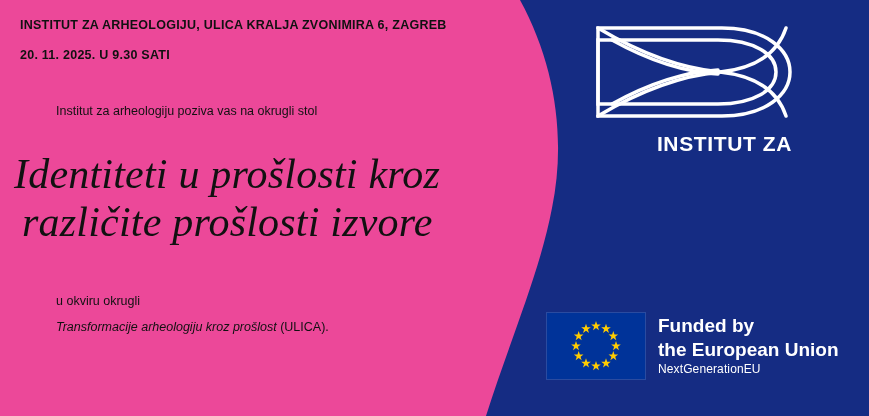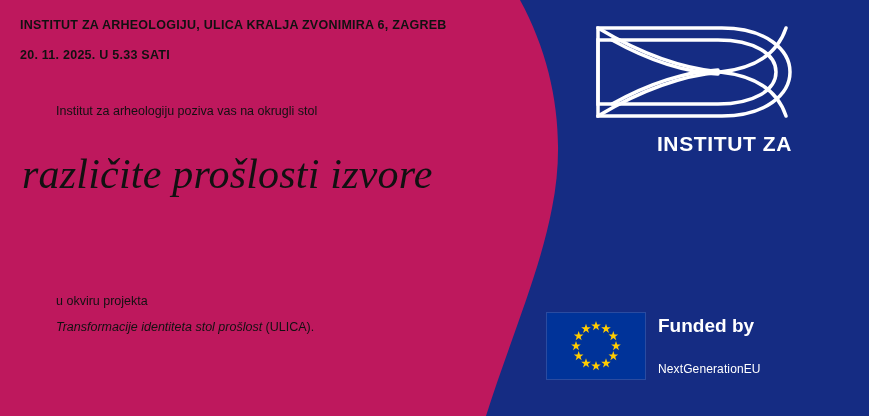--- a/index.html
+++ b/index.html
@@ -5,21 +5,21 @@
   html, body {
     margin: 0;
     padding: 0;
     background: #ffffff;
   }
   .poster {
     position: relative;
     width: 869px;
     height: 416px;
     overflow: hidden;
-    background: #be185d;
+    background: #ec4899;
     font-family: "Liberation Sans", sans-serif;
   }
   
   .blue-panel {
     position: absolute;
     top: 0;
     left: 0;
     width: 869px;
     height: 416px;
     z-index: 1;
@@ -176,29 +176,30 @@
 <div class="poster">
 
   <div class="blue-panel">
     <svg width="869" height="416" viewBox="0 0 869 416" xmlns="http://www.w3.org/2000/svg">
       <path d="M520,0 C556,66 566,140 552,208 C540,272 510,340 486,416 L869,416 L869,0 Z" fill="#152C83"></path>
     </svg>
   </div>
 
   <div class="left">
     <div class="venue">INSTITUT ZA ARHEOLOGIJU, ULICA KRALJA ZVONIMIRA 6, ZAGREB</div>
-    <div class="datetime">20. 11. 2025. U 5.33 SATI</div>
+    <div class="datetime">20. 11. 2025. U 9.30 SATI</div>
     <div class="invite">Institut za arheologiju poziva vas na okrugli stol</div>
 
     <div class="title">
+      <span class="line1">Identiteti u prošlosti kroz</span>
       <span class="line2">različite prošlosti izvore</span>
     </div>
 
-    <div class="project-label">u okviru projekta</div>
-    <div class="project-name"><i>Transformacije identiteta stol prošlost</i><span> (ULICA).</span></div>
+    <div class="project-label">u okviru okrugli</div>
+    <div class="project-name"><i>Transformacije arheologiju kroz prošlost</i><span> (ULICA).</span></div>
   </div>
 
   <div class="right">
 
     <div class="knot-logo">
       <svg width="250" height="100" viewBox="0 0 250 100" xmlns="http://www.w3.org/2000/svg">
         <g fill="none" stroke="#ffffff" stroke-width="3.5" stroke-linecap="round">
 
           <path d="M8,6 L132,6 C176,6 200,28 200,50 C200,72 176,94 132,94 L8,94 L8,6 Z" transform="translate(22,0)"></path>
           <path d="M8,18 L128,18 C164,18 186,32 186,50 C186,68 164,82 128,82 L8,82 L8,18 Z" transform="translate(22,0)"></path>
@@ -256,18 +257,19 @@
                 </g>
               <g transform="rotate(330) translate(0,-20) rotate(-330)">
                   <polygon points="0,-5 1.2,-1.5 4.8,-1.5 1.9,0.7 3,4.2 0,2 -3,4.2 -1.9,0.7 -4.8,-1.5 -1.2,-1.5"></polygon>
                 </g>
             </g>
           </g>
         </svg>
       </div>
       <div class="eu-funded">
         <span>Funded by</span>
+        <span>the European Union</span>
       </div>
       <div class="eu-next">NextGenerationEU</div>
     </div>
 
   </div>
 </div>
 
 </body></html>

